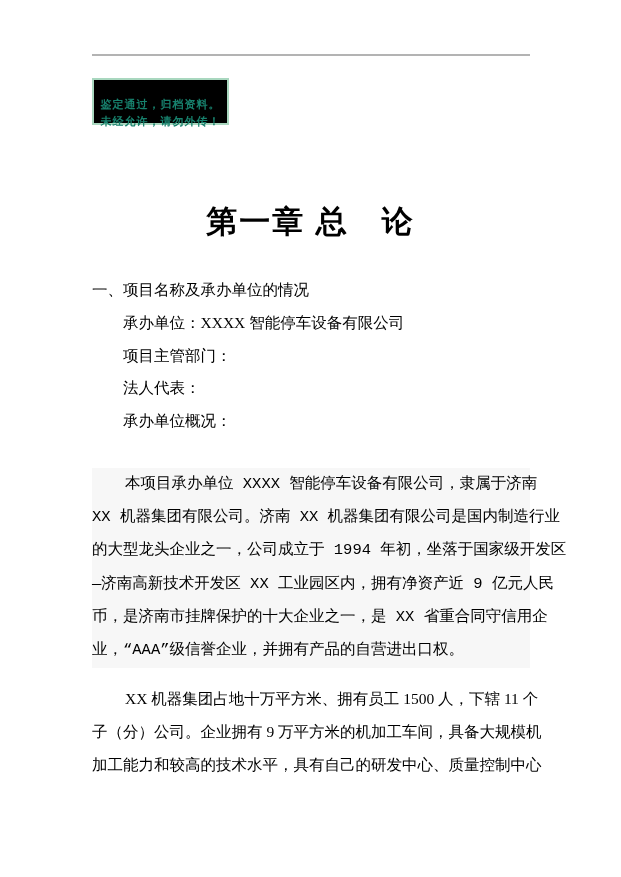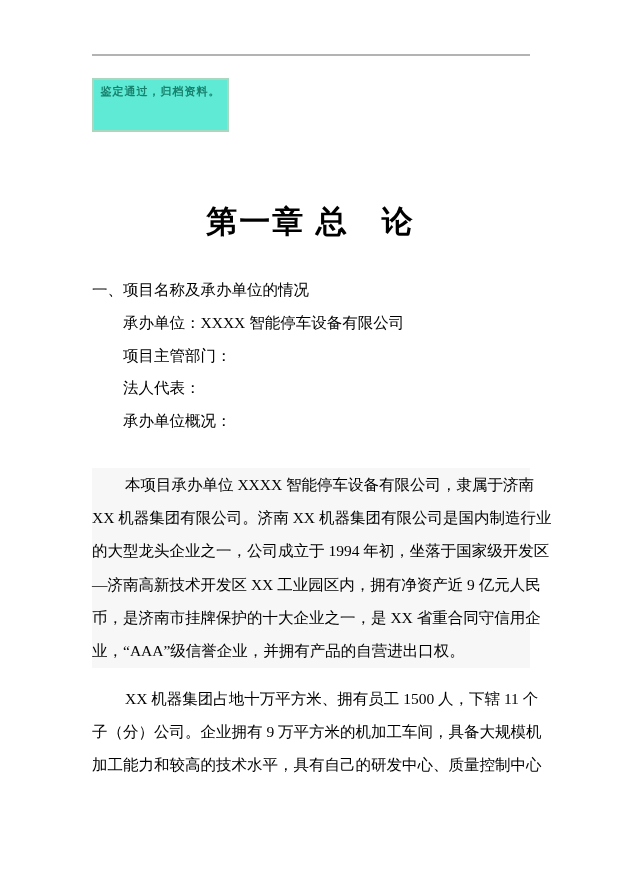--- a/index.html
+++ b/index.html
@@ -27,25 +27,25 @@
     top: 54px;
     width: 438px;
     height: 0;
     border-top: 2px solid var(--header-rule);
   }
   .stamp {
     position: absolute;
     left: 92px;
     top: 78px;
     width: 137px;
-    height: 54px;
+    height: 47px;
     border: 2px solid var(--stamp-border);
-    background: #5eead4;
+    background: #000000;
     text-align: center;
-    padding-top: 3px;
+    padding-top: 16px;
   }
   .stamp-line {
     font-size: 11px;
     font-weight: bold;
     line-height: 17px;
     color: var(--stamp-text);
     letter-spacing: 1px;
     white-space: pre;
   }
   .chapter-title {
@@ -75,37 +75,39 @@
     position: absolute;
     left: 92px;
     width: 438px;
     font-size: 15.5px;
     line-height: 33.2px;
   }
   .para.shaded {
     top: 468px;
     height: 200px;
     background: var(--shaded-bg);
+    font-family: Liberation Mono, monospace;
   }
   .para.plain {
     top: 682px;
     height: 133px;
   }
   .para-line { white-space: pre; }
   .para-line.indent { padding-left: 33px; }
 </style>
 </head>
 <body>
 
 <div class="page">
 
   <div class="header-rule"></div>
 
   <div class="stamp">
     <div class="stamp-line">鉴定通过，归档资料。</div>
+    <div class="stamp-line">未经允许，请勿外传！</div>
   </div>
 
   <div class="chapter-title">第一章 总　论</div>
 
   <div class="doc-body">
     <div class="section-heading">一、项目名称及承办单位的情况</div>
     <div class="field-line">承办单位：XXXX 智能停车设备有限公司</div>
     <div class="field-line">项目主管部门：</div>
     <div class="field-line">法人代表：</div>
     <div class="field-line">承办单位概况：</div>

